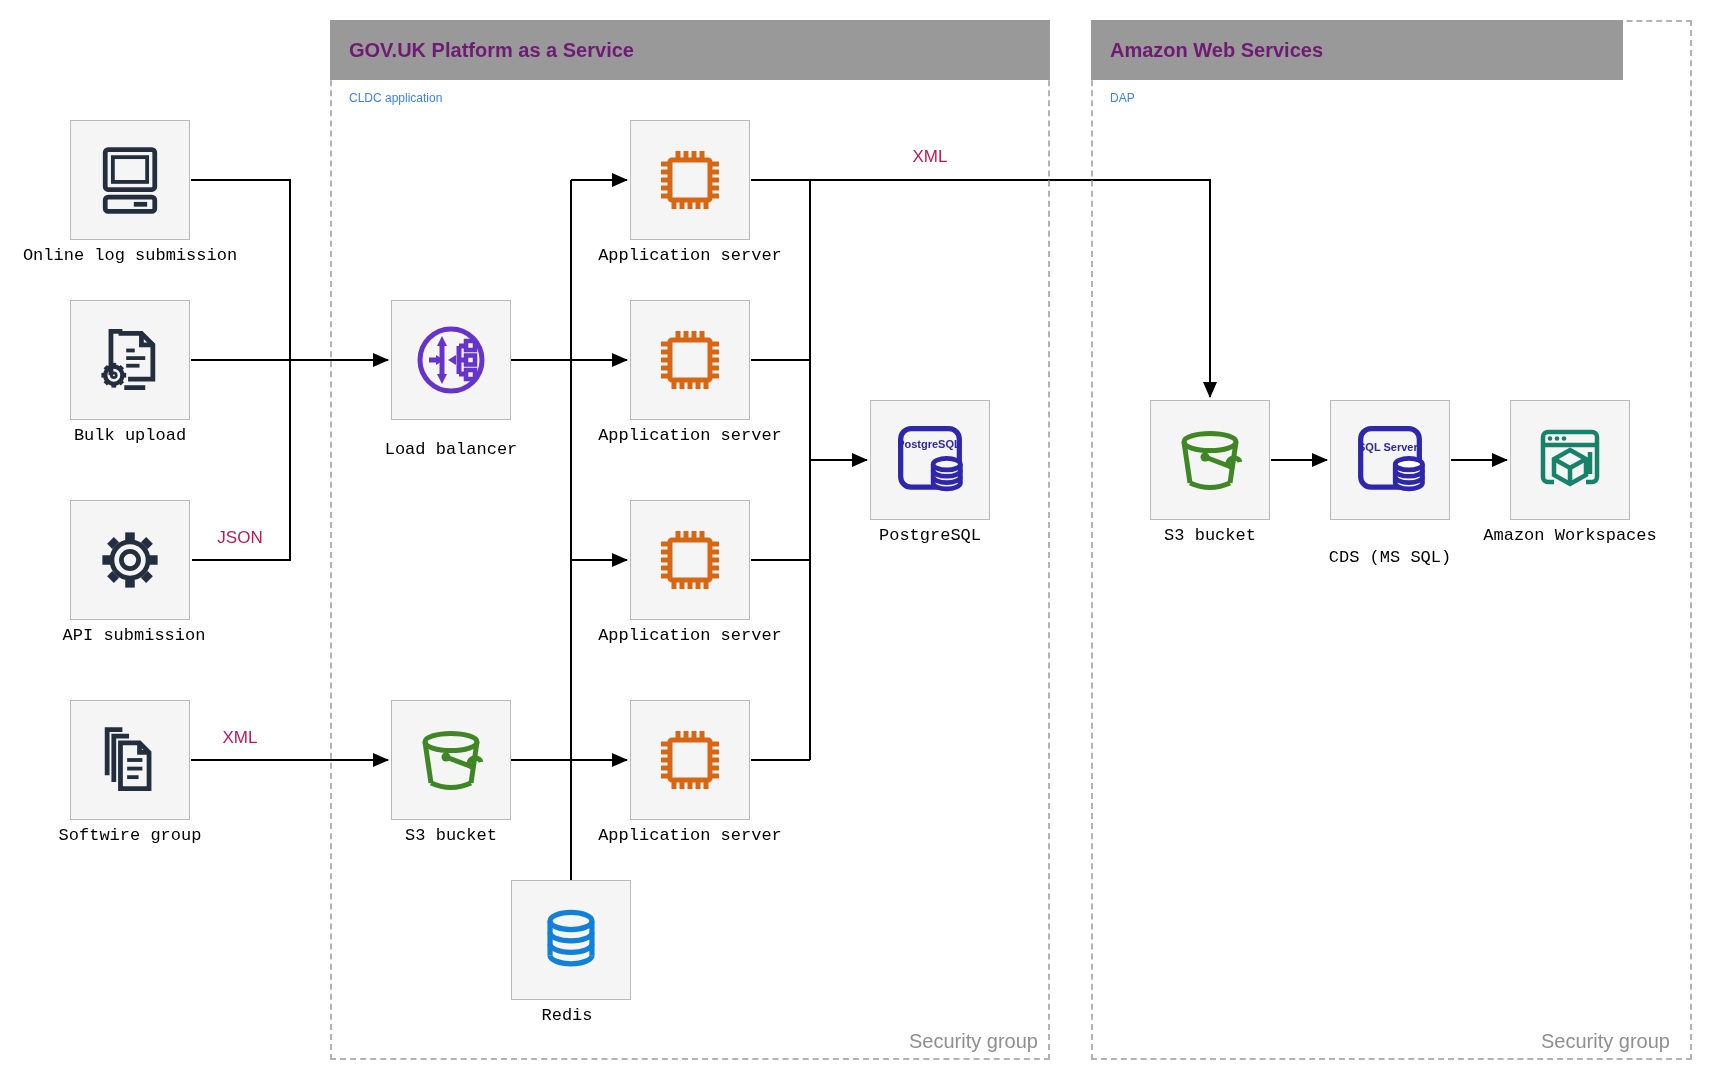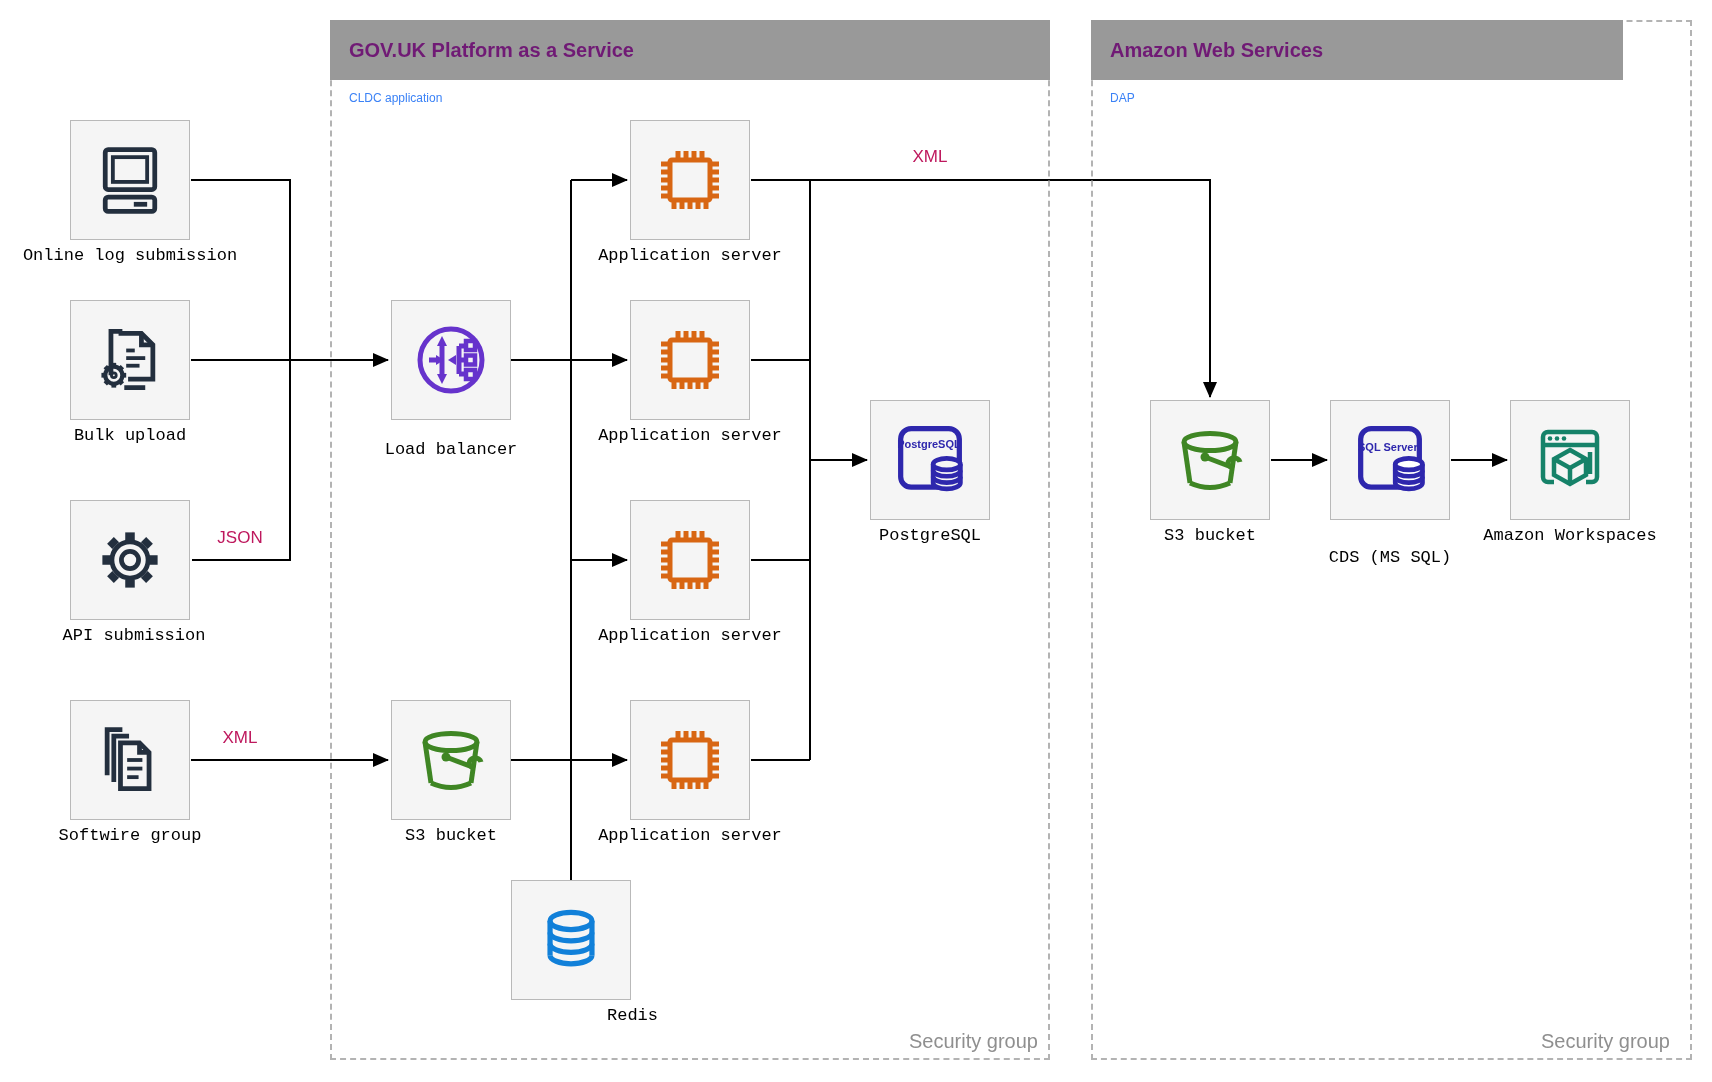--- a/index.html
+++ b/index.html
@@ -318,21 +318,21 @@
     <g stroke="#1180D9" fill="none" stroke-width="5.5">
       <ellipse cx="42" cy="22" rx="22" ry="9"></ellipse>
       <path d="M20,22 V58"></path>
       <path d="M64,22 V58"></path>
       <path d="M20,34 a22,9 0 0 0 44,0"></path>
       <path d="M20,46 a22,9 0 0 0 44,0"></path>
       <path d="M20,58 a22,9 0 0 0 44,0"></path>
     </g>
   </svg>
 </div>
-<div class="node-label" style="left:438px;top:1005px;text-align:right;">Redis</div>
+<div class="node-label" style="left:457px;top:1005px;">Redis</div>
 
 <div class="node" style="left:1150px;top:400px;">
   <svg class="icon" width="84" height="84" viewBox="0 0 84 84">
     <g stroke="#3F8624" fill="none" stroke-width="5">
       <ellipse cx="42" cy="24" rx="26" ry="8.5"></ellipse>
       <path d="M16,24 L22,65"></path>
       <path d="M68,24 L62,65"></path>
       <path d="M22,65 Q42,74 62,65"></path>
       <path d="M37,39 L66,50"></path>
       <path d="M66,50 a6,5 0 1 1 6,-6"></path>

